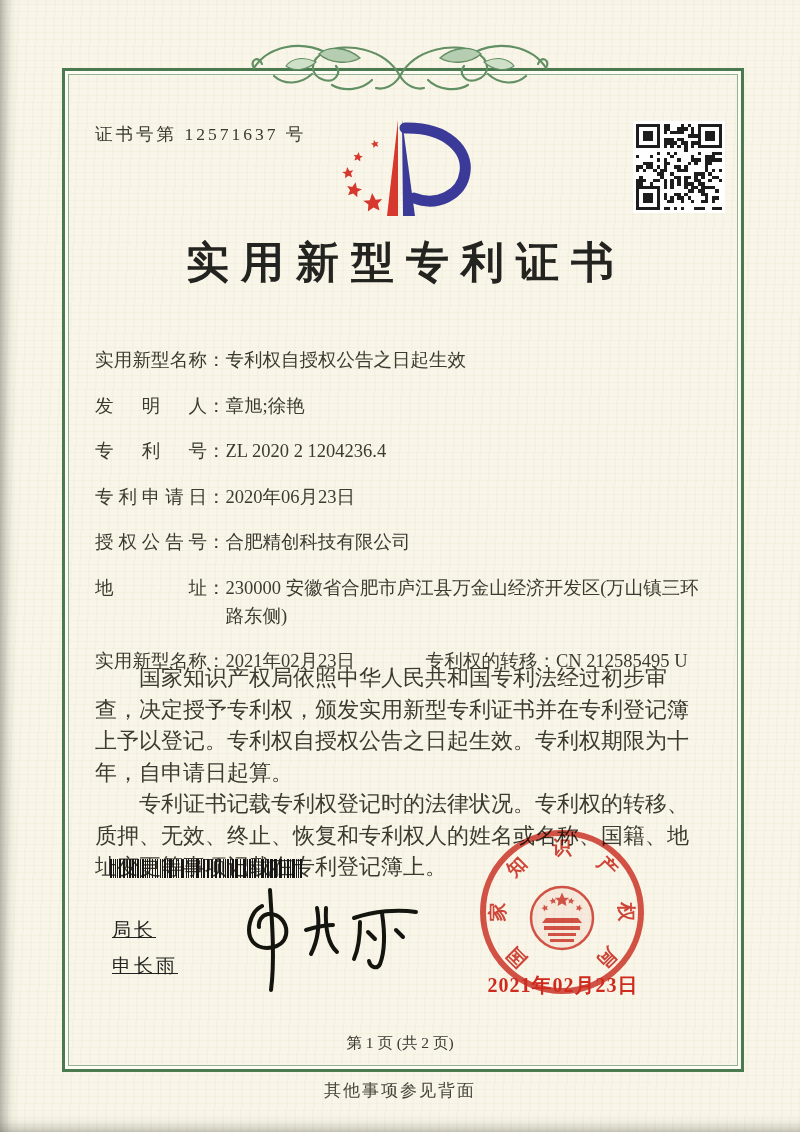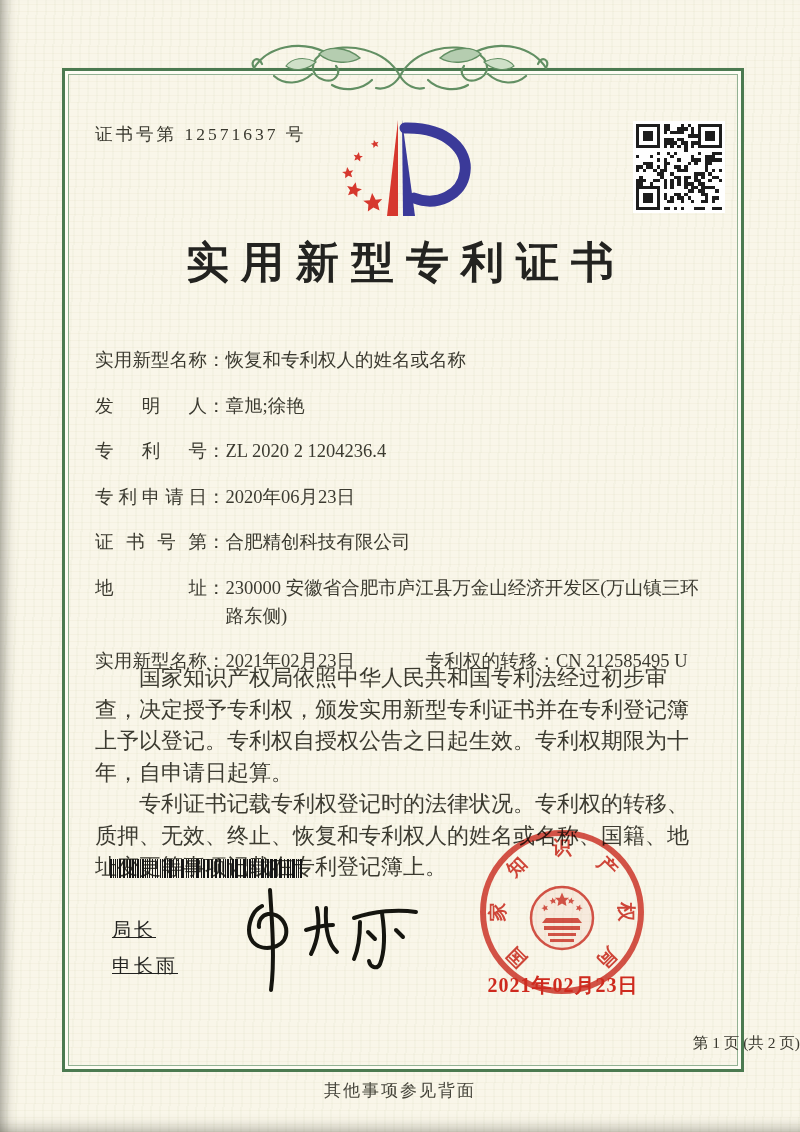--- a/index.html
+++ b/index.html
@@ -41,21 +41,21 @@
   .paras{position:absolute;left:95px;top:662px;width:614px;font-size:22px;line-height:31.5px;color:#3c3b31;}
   .paras p{margin:0;text-indent:2em;}
   .barcode{position:absolute;left:110px;top:859px;height:19px;display:flex;align-items:stretch;}
   .barcode i{display:block;background:#161616;}
   .signer{position:absolute;left:112px;top:912px;font-family:"Liberation Sans","DejaVu Sans",sans-serif;
           font-size:19px;letter-spacing:3px;color:#22221f;line-height:36px;text-decoration:underline;}
   .sig{position:absolute;left:222px;top:880px;width:215px;height:118px;}
   .seal{position:absolute;left:478px;top:828px;width:168px;height:168px;mix-blend-mode:multiply;opacity:.94;}
   .sealdate{position:absolute;left:478px;top:972px;width:170px;text-align:center;
             font-size:20px;color:#ce2a1e;letter-spacing:1px;font-weight:700;z-index:3;}
-  .pageno{position:absolute;left:0;top:1033px;width:100%;text-align:right;font-size:15.5px;color:#3a392f;}
+  .pageno{position:absolute;left:0;top:1033px;width:100%;text-align:center;font-size:15.5px;color:#3a392f;}
   .backnote{position:absolute;left:0;top:1079px;width:100%;text-align:center;font-size:17px;
             color:#45443a;letter-spacing:2px;}
 </style>
 </head>
 <body>
 
 <div class="page">
 
   <div class="frame"></div>
 
@@ -720,39 +720,39 @@
       <div class="qc b"></div>
       <div class="qc b"></div>
     </div>
 
   <div class="title">实用新型专利证书</div>
 
   <div class="fields">
     <div class="frow">
       <span class="flabel">实用新型名称</span>
         <span class="colon">：</span>
-        <span class="fval">恢复和专利权人的姓名或名称</span>
+        <span class="fval">专利权自授权公告之日起生效</span>
     </div>
     <div class="frow">
       <span class="flabel">发明人</span>
         <span class="colon">：</span>
         <span class="fval">章旭;徐艳</span>
     </div>
     <div class="frow">
       <span class="flabel">专利号</span>
         <span class="colon">：</span>
         <span class="fval">ZL 2020 2 1204236.4</span>
     </div>
     <div class="frow">
       <span class="flabel">专利申请日</span>
         <span class="colon">：</span>
         <span class="fval">2020年06月23日</span>
     </div>
     <div class="frow">
-      <span class="flabel">证书号第</span>
+      <span class="flabel">授权公告号</span>
         <span class="colon">：</span>
         <span class="fval">合肥精创科技有限公司</span>
     </div>
     <div class="frow">
       <span class="flabel">地址</span>
         <span class="colon">：</span>
         <span class="fval addr">230000 安徽省合肥市庐江县万金山经济开发区(万山镇三环路东侧)</span>
     </div>
     <div class="frow">
       <span class="flabel">实用新型名称</span>

